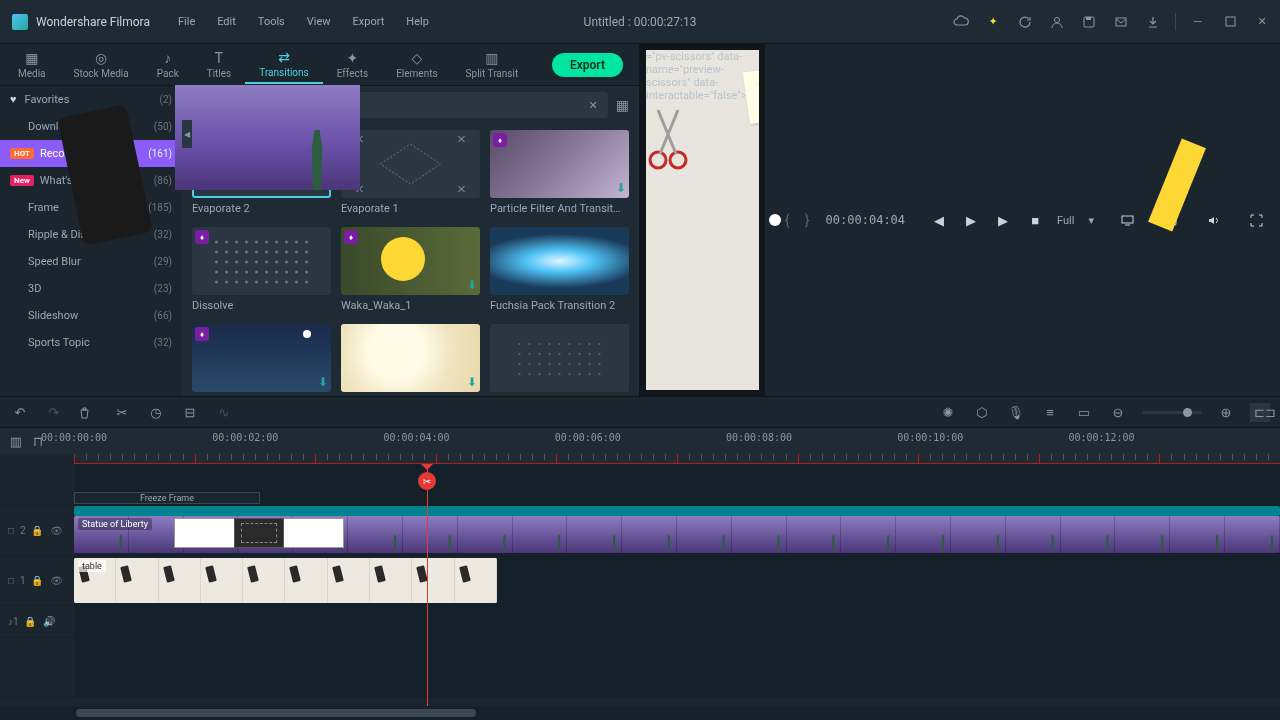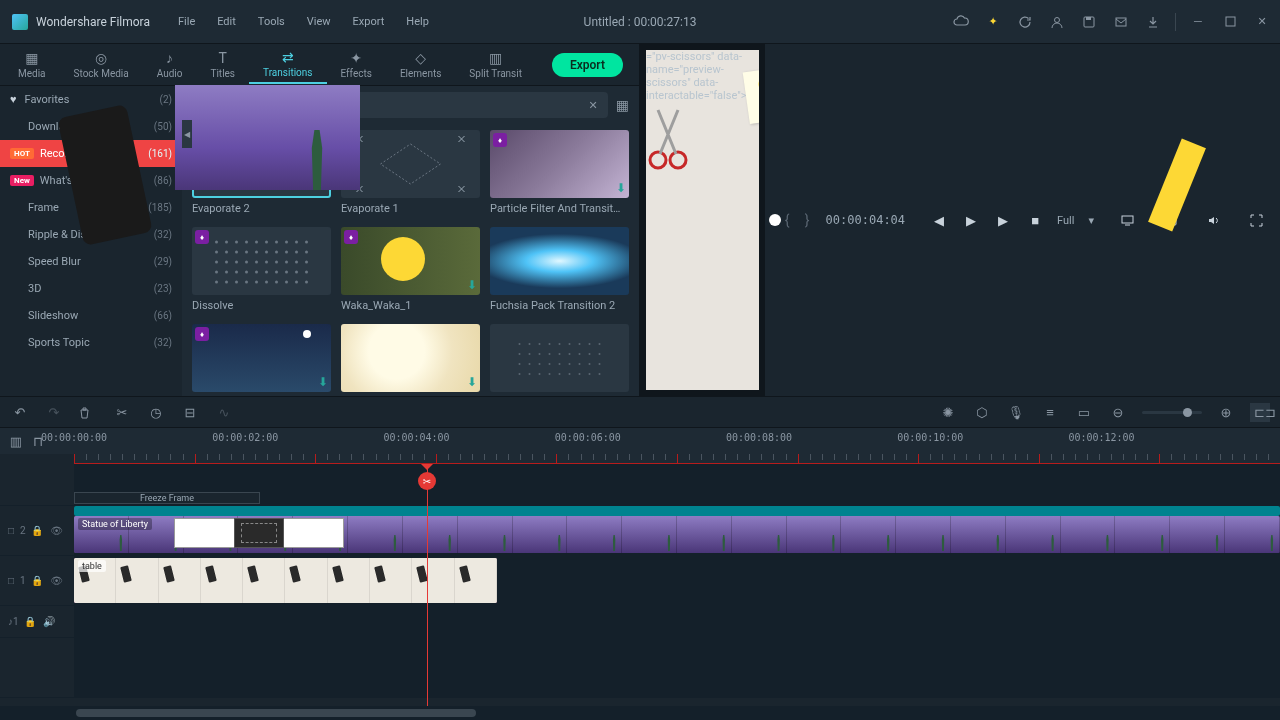--- a/index.html
+++ b/index.html
@@ -17,21 +17,21 @@
 .left-panel{width:640px;display:flex;flex-direction:column;border-right:1px solid #0f161c}
 .tab-row{height:42px;background:#1a252e;display:flex;align-items:center;padding:0 4px;border-bottom:1px solid #0f161c}
 .tab{display:flex;flex-direction:column;align-items:center;padding:4px 14px;color:#8a96a2;cursor:pointer;gap:2px}
 .tab.active{color:#4dd0e1;border-bottom:2px solid #4dd0e1}
 .tab-icon{font-size:14px}
 .tab-label{font-size:10px}
 .export-btn{margin-left:auto;margin-right:12px;background:#00e5a0;color:#0a2e1f;padding:5px 18px;border-radius:14px;font-weight:600;font-size:12px;cursor:pointer}
 .browser{flex:1;display:flex;overflow:hidden}
 .sidebar{width:182px;background:#1a252e;overflow-y:auto}
 .side-item{display:flex;align-items:center;padding:7px 10px;cursor:pointer;color:#9aa8b4}
-.side-item.active{background:#ef4444;color:#fff}
+.side-item.active{background:#8b5cf6;color:#fff}
 .side-count{margin-left:auto;color:#6a7682;font-size:10px}
 .side-item.active .side-count{color:#e0f7fa}
 .badge{font-size:8px;padding:1px 4px;border-radius:2px;margin-right:6px;font-weight:700}
 .badge-hot{background:#ff6b35;color:#fff}
 .badge-new{background:#e91e63;color:#fff}
 .heart{margin-right:8px;color:#c8d2db}
 .content-area{flex:1;display:flex;flex-direction:column;background:#1e2a34}
 .search-row{display:flex;align-items:center;padding:6px 10px;gap:8px}
 .search-box{flex:1;background:#2a3742;border-radius:4px;display:flex;align-items:center;padding:6px 10px;gap:6px}
 .search-input{flex:1;background:transparent;border:none;color:#c8d2db;outline:none;font-size:12px}
@@ -174,21 +174,21 @@
       <div class="tab">
           <span class="tab-icon">▦</span>
           <span class="tab-label">Media</span>
         </div>
       <div class="tab">
           <span class="tab-icon">◎</span>
           <span class="tab-label">Stock Media</span>
         </div>
       <div class="tab">
           <span class="tab-icon">♪</span>
-          <span class="tab-label">Audio</span>
+          <span class="tab-label">Pack</span>
         </div>
       <div class="tab">
           <span class="tab-icon">T</span>
           <span class="tab-label">Titles</span>
         </div>
       <div class="tab active">
           <span class="tab-icon">⇄</span>
           <span class="tab-label">Transitions</span>
         </div>
       <div class="tab">

